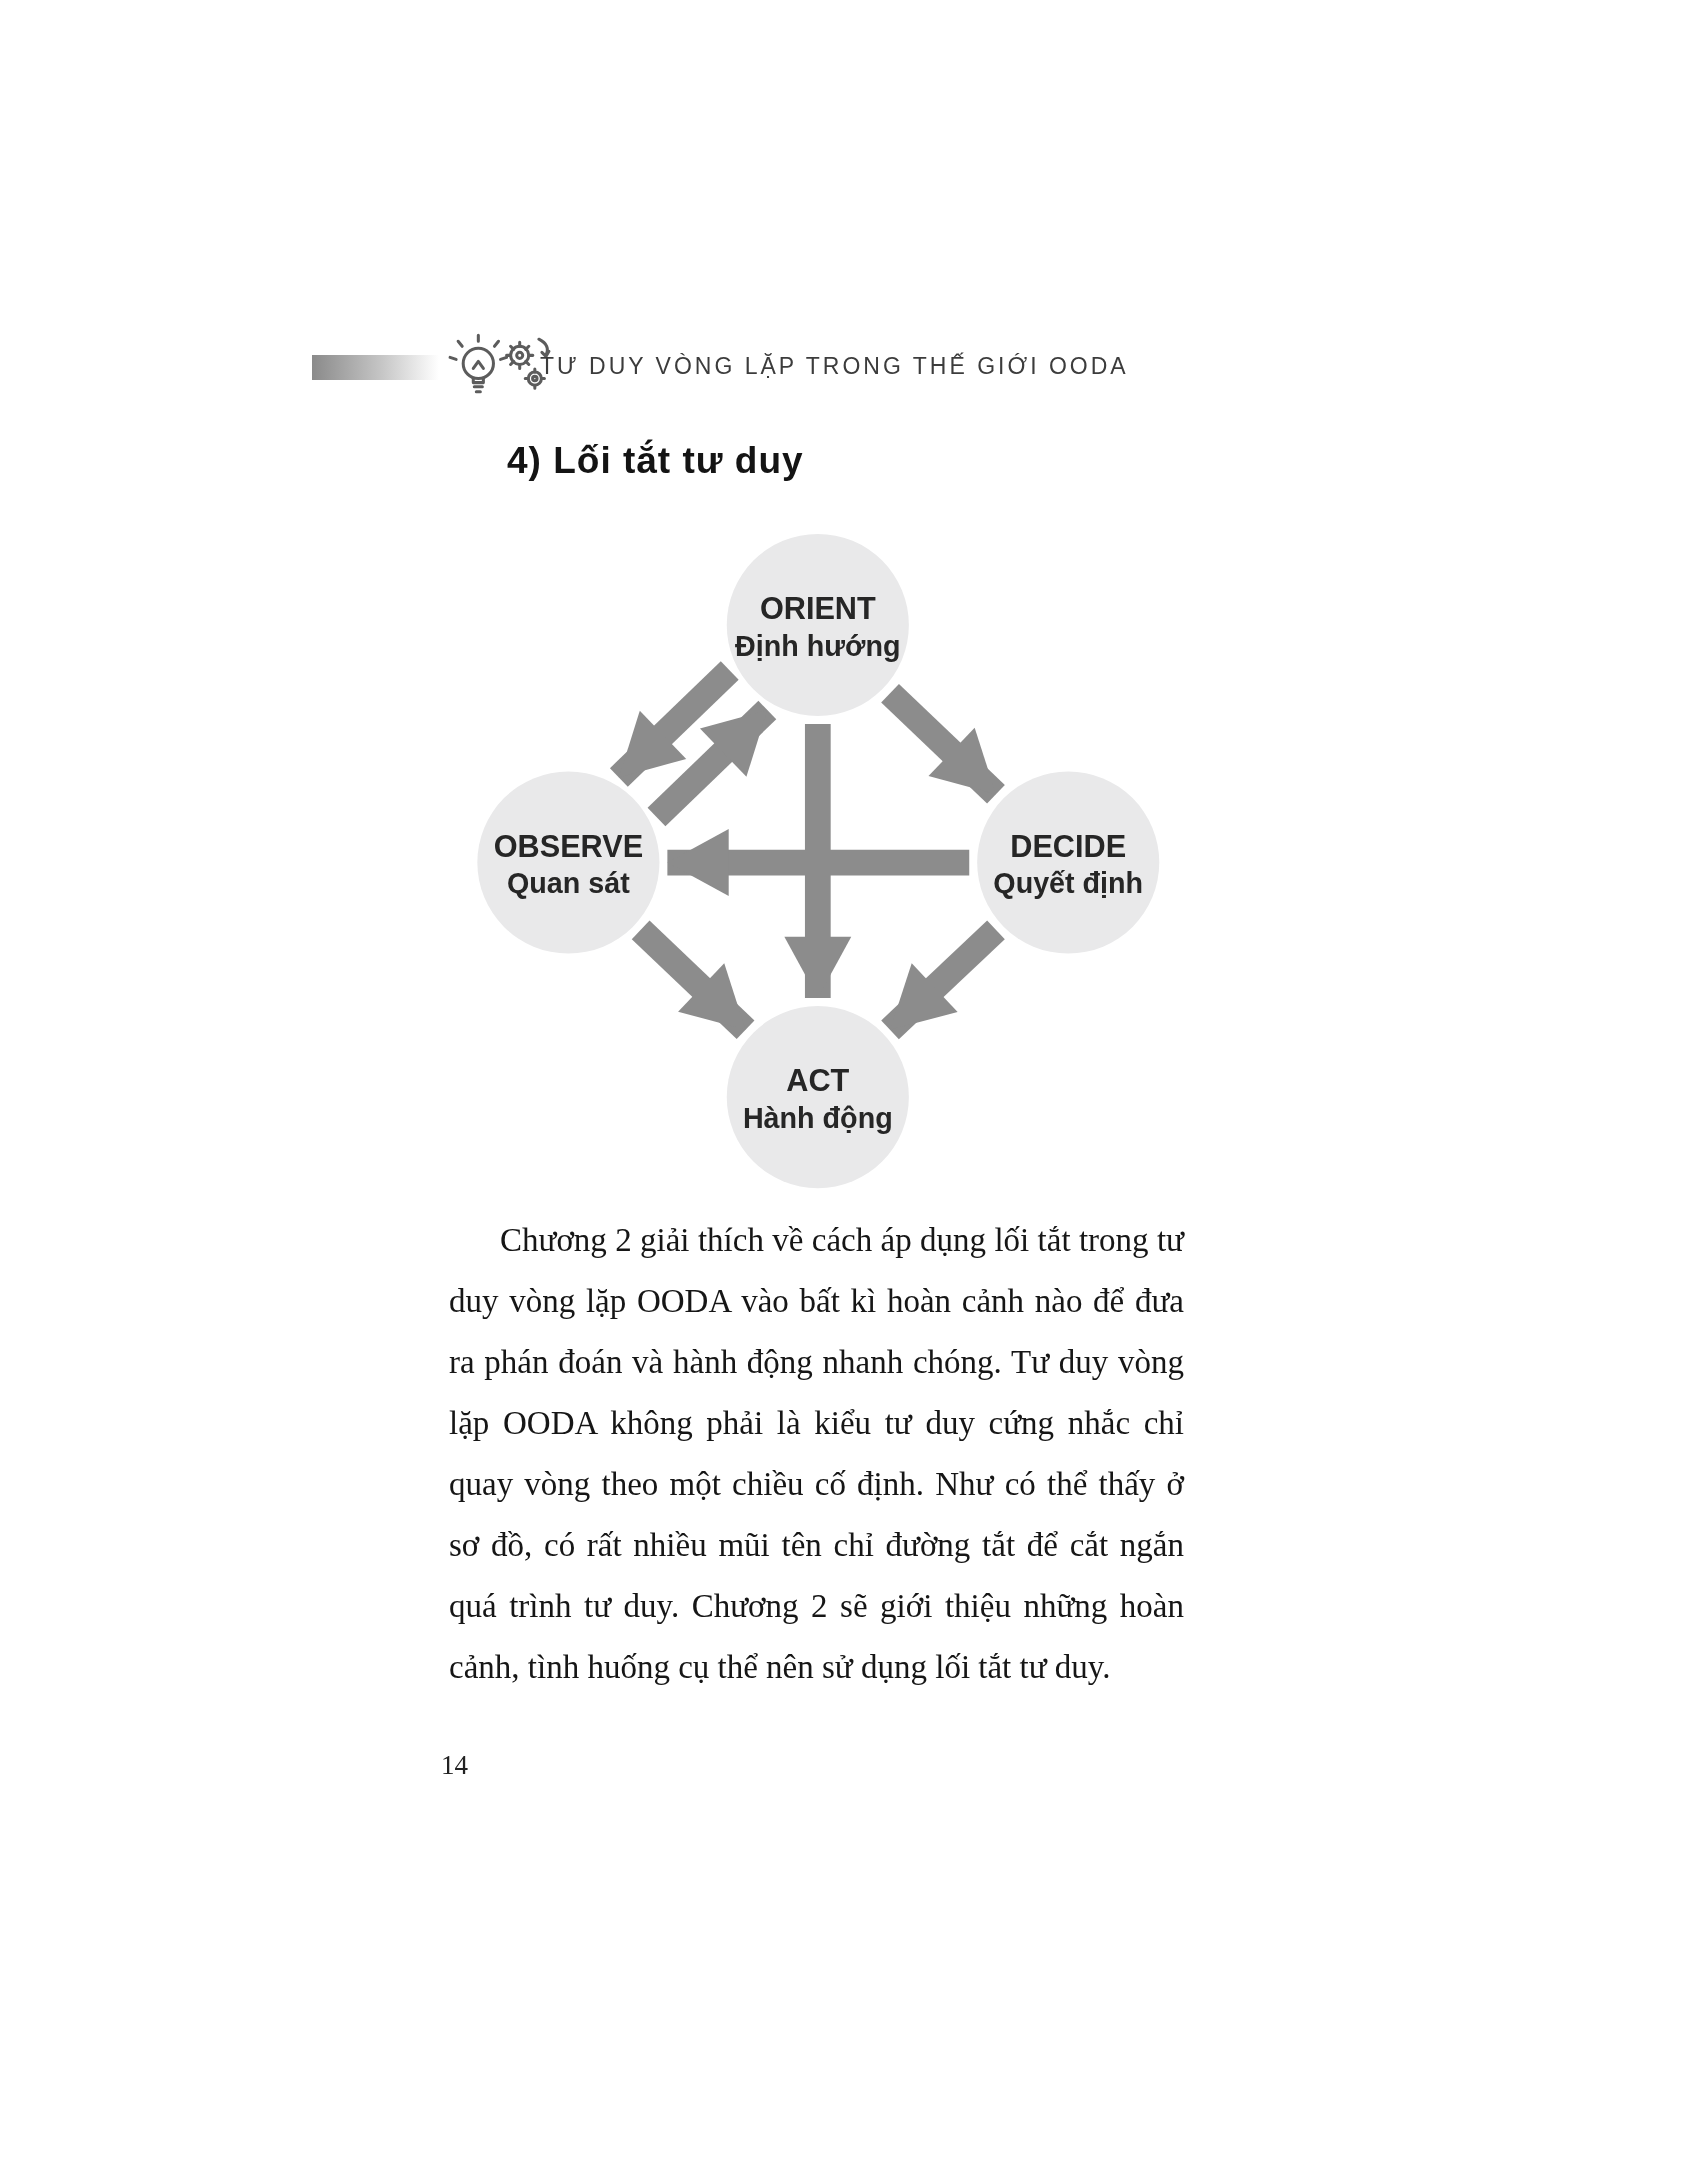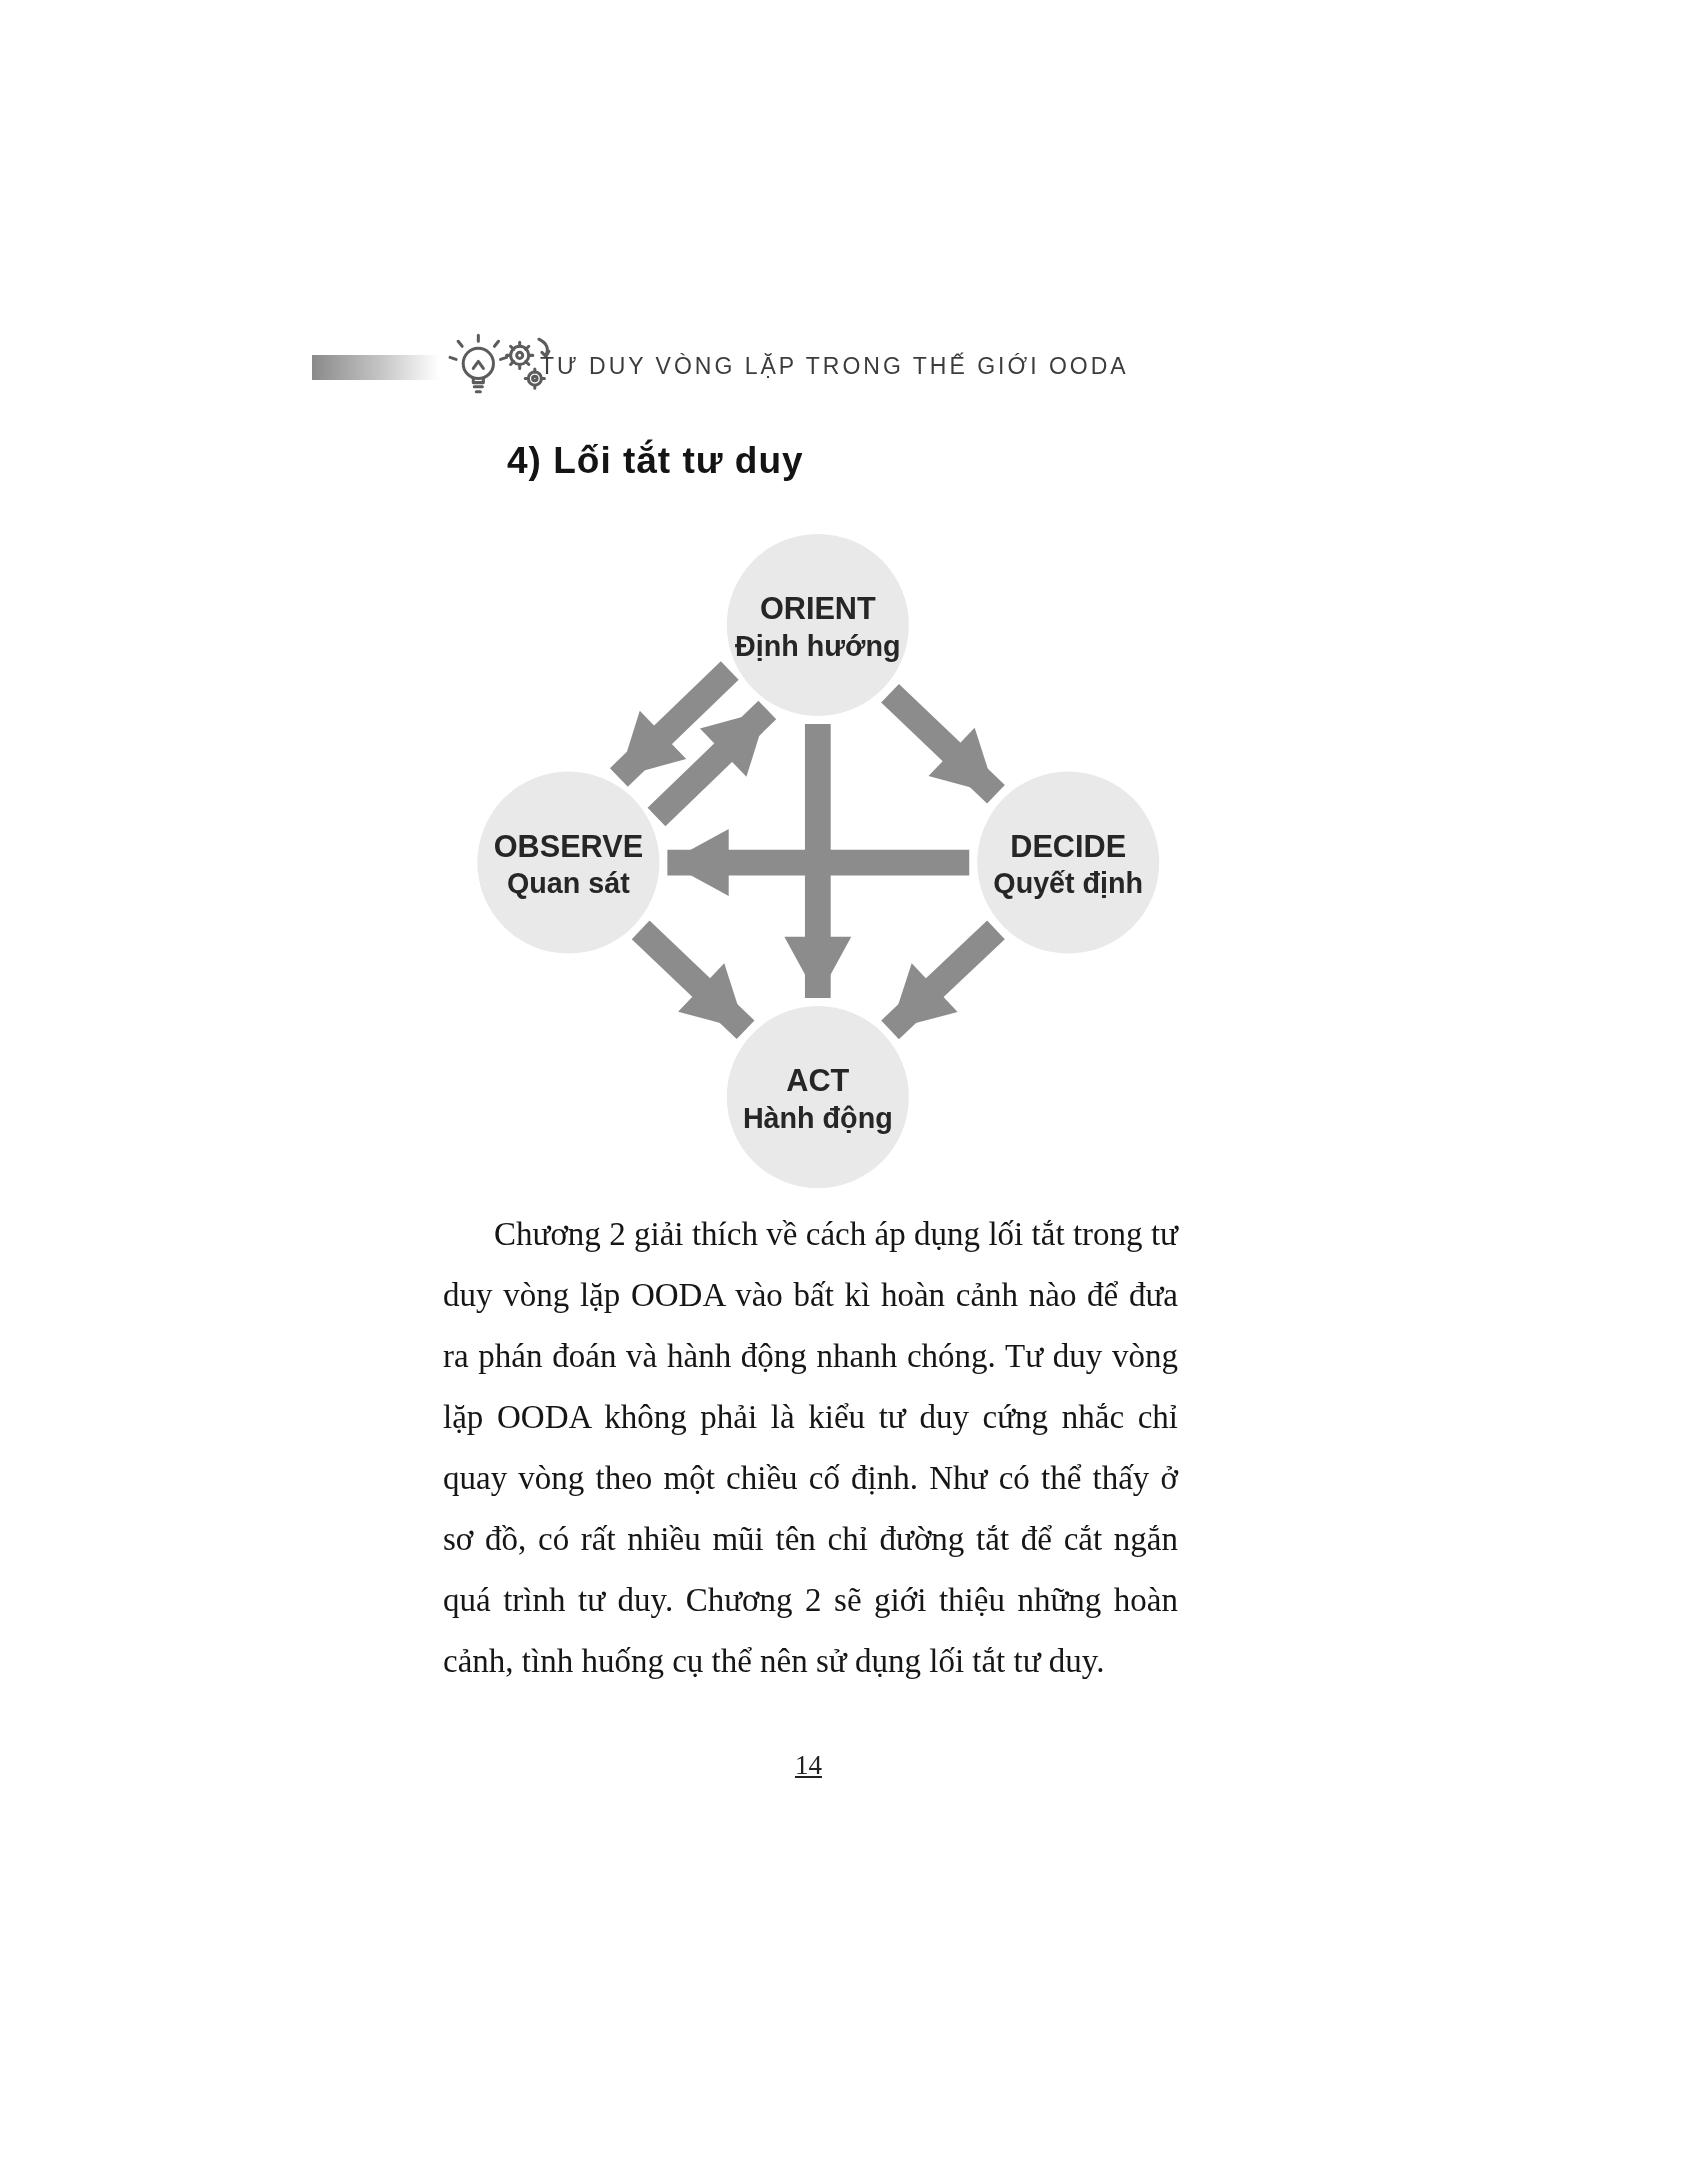--- a/index.html
+++ b/index.html
@@ -47,33 +47,33 @@
   }
   .n-vi {
     font-family: "Liberation Sans", sans-serif;
     font-size: 29px; font-weight: 700; fill: #262626;
     text-anchor: middle;
   }
   .icon-stroke { fill: none; stroke: #5c5c5c; stroke-width: 3; stroke-linecap: round; stroke-linejoin: round; }
 
   
   .bodytext {
-    left: 441px; top: 1202px; width: 735px; margin: 2px;
+    left: 441px; top: 1202px; width: 735px; margin: 8px;
     font-family: "Liberation Serif", serif;
     font-size: 33px; line-height: 61px;
     text-align: justify; text-indent: 51px;
     color: #161616;
   }
 
   
   .pagenum {
     left: 441px; top: 1750px; width: 735px;
-    text-align: center;
+    text-align: left;
     font-family: "Liberation Serif", serif;
-    font-size: 27px; color: #222222; text-decoration: underline;
+    font-size: 27px; color: #222222;
   }
 </style>
 </head>
 <body>
 
 <div>
 
   <div class="abs hbar"></div>
 
   <svg class="abs hicon" width="111" height="73" viewBox="0 0 110 72">

